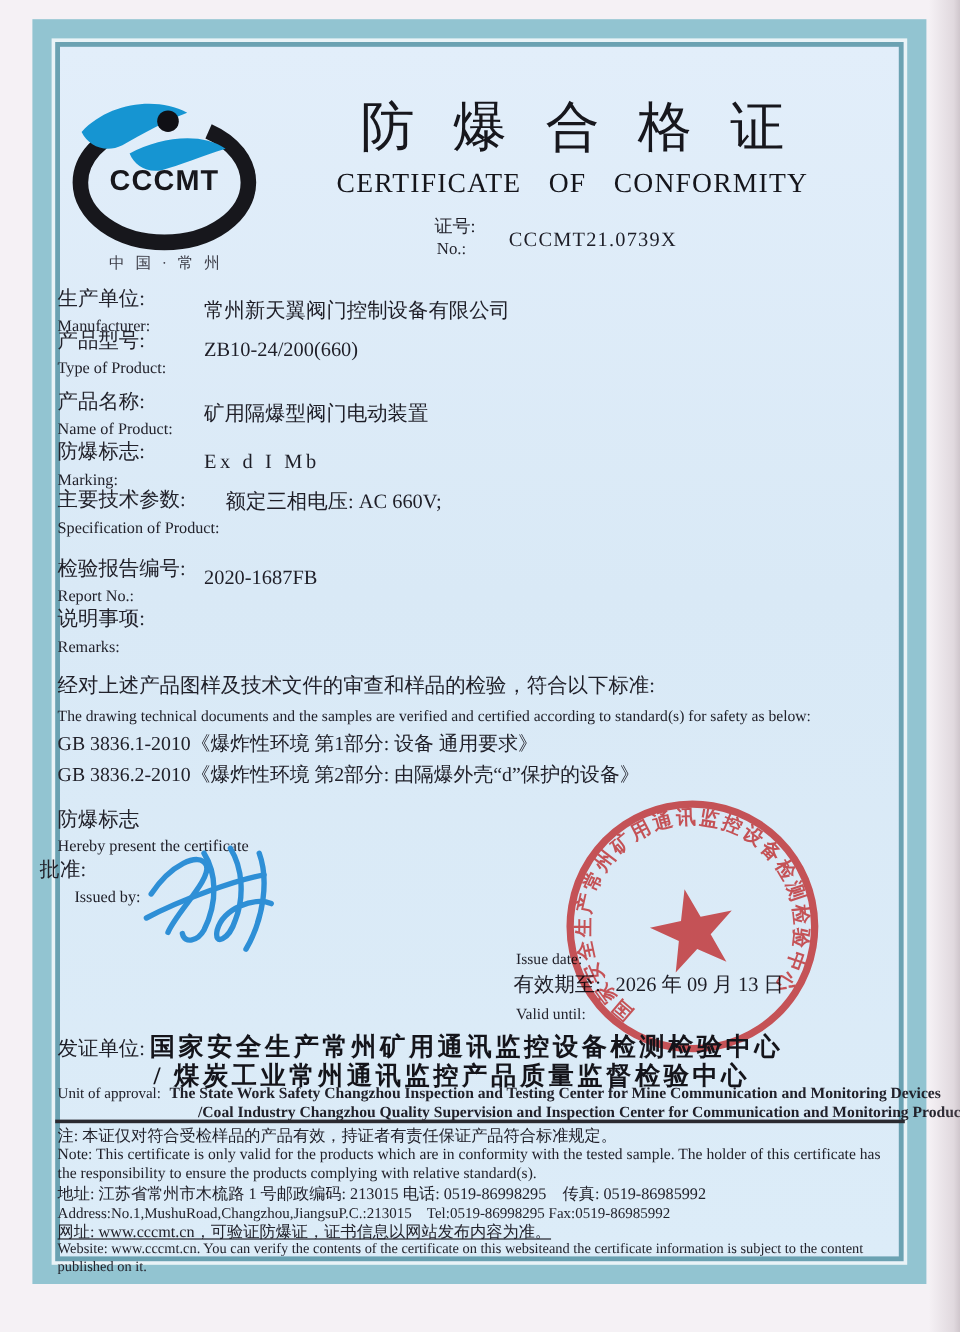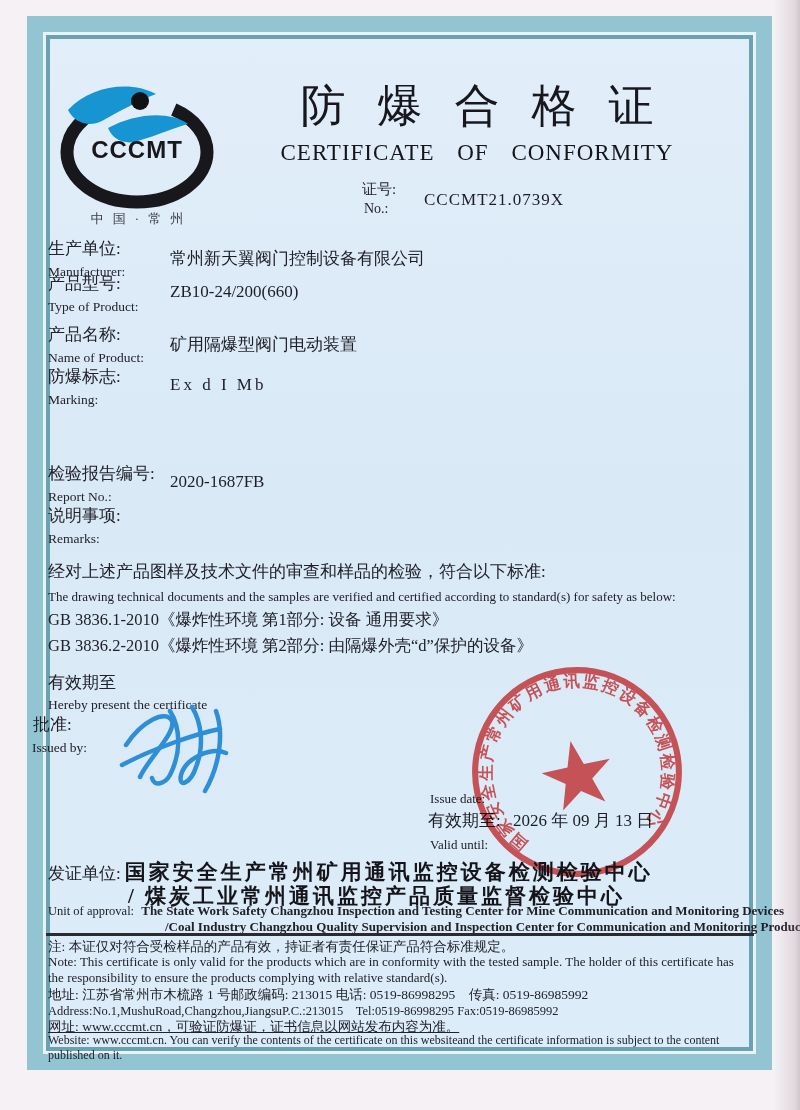--- a/index.html
+++ b/index.html
@@ -35,21 +35,21 @@
   
   .std-cn { position:absolute; left:48px; top:560px; font-size:17px; }
   .std-en { position:absolute; left:48px; top:589px; font-size:13px; }
   .std-item1 { position:absolute; left:48px; top:609px; font-size:16.5px; }
   .std-item2 { position:absolute; left:48px; top:635px; font-size:16.5px; }
 
   
   .present-cn { position:absolute; left:48px; top:671px; font-size:17px; }
   .present-en { position:absolute; left:48px; top:697px; font-size:13.5px;text-align:center; }
   .approve-cn { position:absolute; left:33px; top:713px; font-size:17px; }
-  .approve-en { position:absolute; left:32px; top:740px; font-size:13.5px; }
+  .approve-en { position:absolute; left:62px; top:740px; font-size:13.5px; }
   .signature { position:absolute; left:108px; top:693px; width:160px; height:110px; }
   .daterow { position:absolute; font-size:17px; color:#1d1d26; white-space:nowrap; }
   .datelbl-en { position:absolute; font-size:13px; color:#22222b; }
   .stamp { position:absolute; left:468px; top:663px; width:218px; height:218px;
            opacity:.85; mix-blend-mode:multiply; transform:rotate(-12deg); }
 
   
   .appr-line1 { position:absolute; left:48px; top:858px; white-space:nowrap; }
   .appr-label { font-size:17px; color:#1d1d26; }
   .appr-org { font-size:21px; font-weight:bold; letter-spacing:3px; color:#14141a; }
@@ -106,36 +106,41 @@
   <div class="frow" style="top:305px">
     <div class="lcn">产品名称:</div>
     <div class="len">Name of Product:</div>
     <div class="fvalue">矿用隔爆型阀门电动装置</div>
   </div>
   <div class="frow" style="top:347px">
     <div class="lcn">防爆标志:</div>
     <div class="len">Marking:</div>
     <div class="fvalue" style="letter-spacing:3px">Ex d I Mb</div>
   </div>
+  <div class="frow" style="top:387px">
+    <div class="lcn">主要技术参数:</div>
+    <div class="len">Specification of Product:</div>
+    <div class="fvalue" style="left:140px; top:1px">额定三相电压: AC 660V;</div>
+  </div>
   <div class="frow" style="top:444px">
     <div class="lcn">检验报告编号:</div>
     <div class="len">Report No.:</div>
     <div class="fvalue">2020-1687FB</div>
   </div>
   <div class="frow" style="top:486px">
     <div class="lcn">说明事项:</div>
     <div class="len">Remarks:</div>
   </div>
 
   <div class="std-cn">经对上述产品图样及技术文件的审查和样品的检验，符合以下标准:</div>
   <div class="std-en">The drawing technical documents and the samples are verified and certified according to standard(s) for safety as below:</div>
   <div class="std-item1">GB 3836.1-2010《爆炸性环境 第1部分: 设备 通用要求》</div>
   <div class="std-item2">GB 3836.2-2010《爆炸性环境 第2部分: 由隔爆外壳“d”保护的设备》</div>
 
-  <div class="present-cn">有效期至</div>
+  <div class="present-cn">防爆标志</div>
   <div class="present-en">Hereby present the certificate</div>
   <div class="approve-cn">批准:</div>
   <div class="approve-en">Issued by:</div>
 
   <svg class="signature" viewBox="0 0 160 110">
     <g fill="none" stroke="#2e8fd6" stroke-width="4.5" stroke-linecap="round">
       <path d="M18,52 C34,28 58,16 64,28 C68,40 40,66 32,84"></path>
       <path d="M14,72 C44,56 90,40 112,36"></path>
       <path d="M62,18 C72,34 74,58 62,82 C57,91 46,94 44,85"></path>
       <path d="M84,14 C94,30 96,54 88,74 C83,90 70,96 73,82 C78,64 104,54 118,60"></path>

